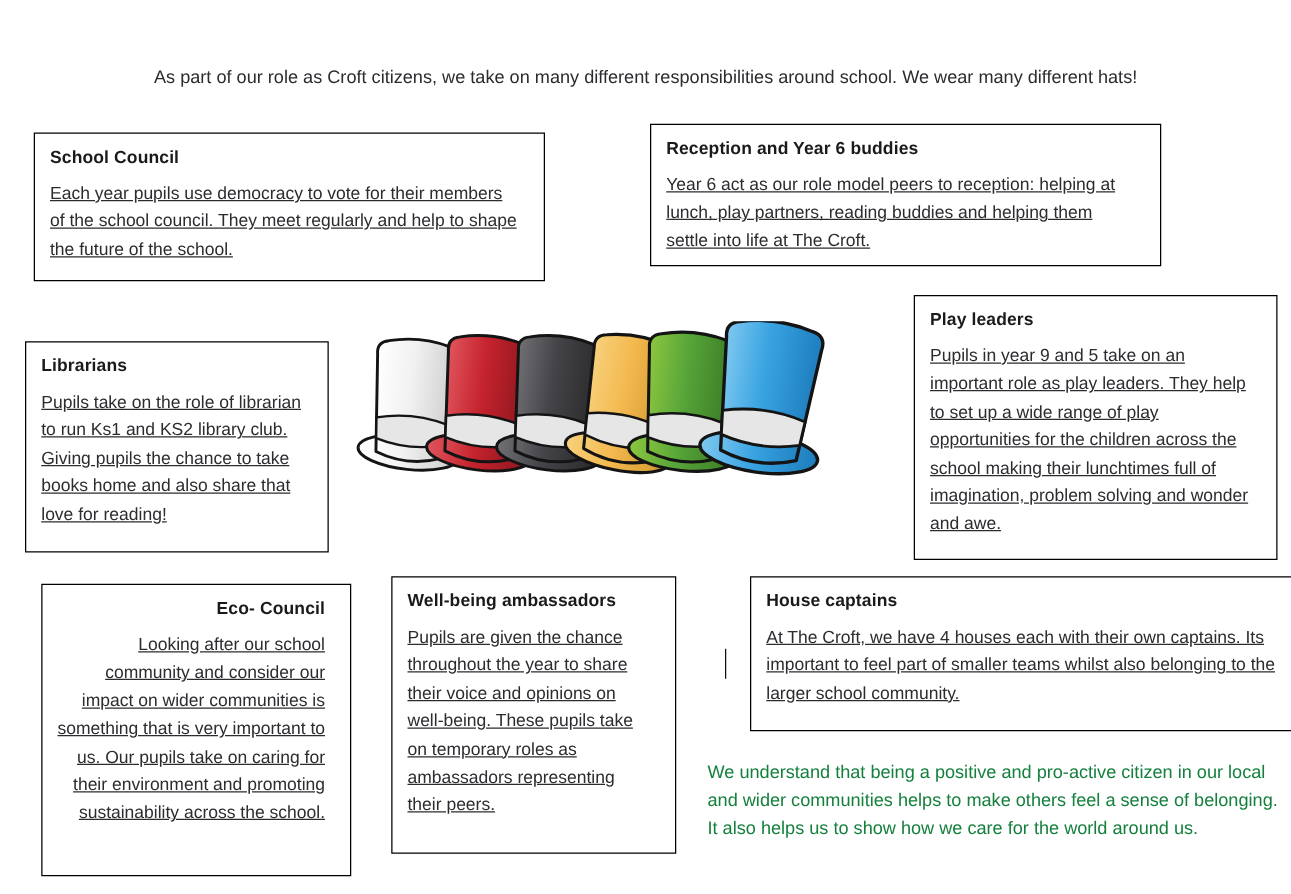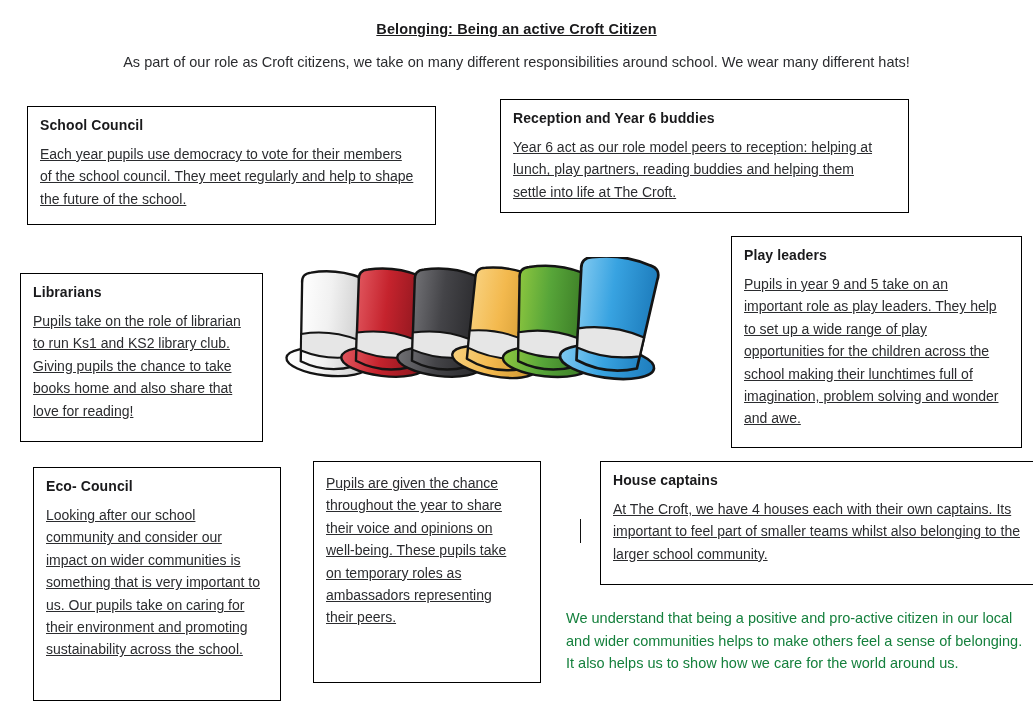--- a/index.html
+++ b/index.html
@@ -43,24 +43,24 @@
     margin-bottom: 10px;
     letter-spacing: 0.1px;
   }
   .role-box p {
     font-size: 14px;
     line-height: 22.4px;
     color: #2b2c2f;
     text-decoration: underline;
   }
   .box-school-council   { left: 27px;  top: 106px; width: 409px; height: 119px; }
-  .box-reception        { left: 500px; top: 99px;  width: 409px; height: 114px; }
+  .box-reception        { left: 520px; top: 99px;  width: 409px; height: 114px; }
   .box-play-leaders     { left: 731px; top: 236px; width: 291px; height: 212px; }
   .box-librarians       { left: 20px;  top: 273px; width: 243px; height: 169px; }
-  .box-eco-council      { left: 33px;  top: 467px; width: 248px; height: 234px; }
+  .box-eco-council      { left: 33px;  top: 467px; width: 248px; height: 234px; text-align: right; }
   .box-wellbeing        { left: 313px; top: 461px; width: 228px; height: 222px; }
   .box-house-captains   { left: 600px; top: 461px; width: 442px; height: 124px; }
   .hats-figure {
     position: absolute;
     left: 283px; top: 257px;
     width: 410px; height: 132px;
   }
   .stray-line {
     position: absolute;
     left: 580px; top: 519px;
@@ -74,21 +74,20 @@
     font-size: 14.5px;
     line-height: 22.6px;
     color: #15803d;
   }
 </style>
 </head>
 <body>
 
 <div class="page">
 
-  <div class="doc-title">Belonging: Being an active Croft Citizen</div>
 
   <div class="doc-subtitle">As part of our role as Croft citizens, we take on many different responsibilities around school. We wear many different hats!</div>
 
   <div class="role-box box-school-council">
     <h3>School Council</h3>
     <p>Each year pupils use democracy to vote for their members of the school council. They meet regularly and help to shape the future of the school.</p>
   </div>
 
   <div class="role-box box-reception">
     <h3>Reception and Year 6 buddies</h3>
@@ -171,20 +170,21 @@
         </g>
       </svg>
   </div>
 
   <div class="role-box box-eco-council">
     <h3>Eco- Council</h3>
     <p>Looking after our school community and consider our impact on wider communities is something that is very important to us. Our pupils take on caring for their environment and promoting sustainability across the school.</p>
   </div>
 
   <div class="role-box box-wellbeing">
+    <h3>Well-being ambassadors</h3>
     <p>Pupils are given the chance throughout the year to share their voice and opinions on well-being. These pupils take on temporary roles as ambassadors representing their peers.</p>
   </div>
 
   <div class="role-box box-house-captains">
     <h3>House captains</h3>
     <p>At The Croft, we have 4 houses each with their own captains. Its important to feel part of smaller teams whilst also belonging to the larger school community.</p>
   </div>
 
   <div class="stray-line"></div>
 

